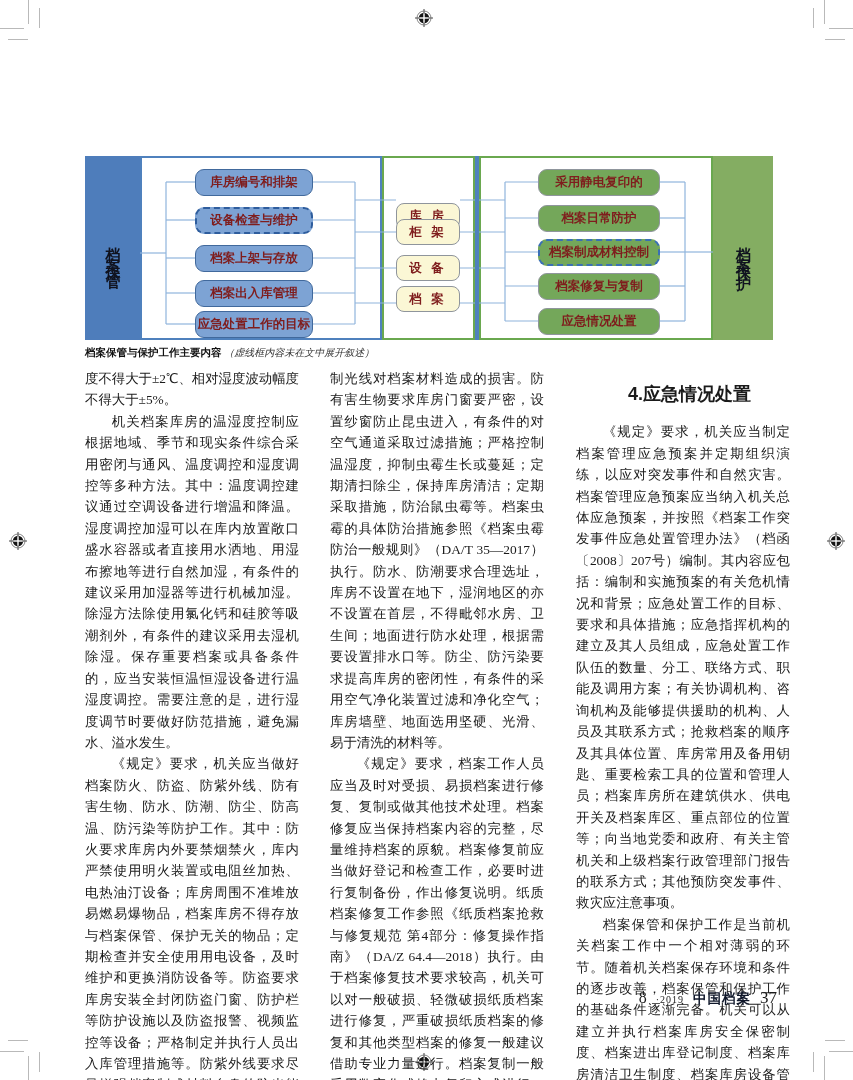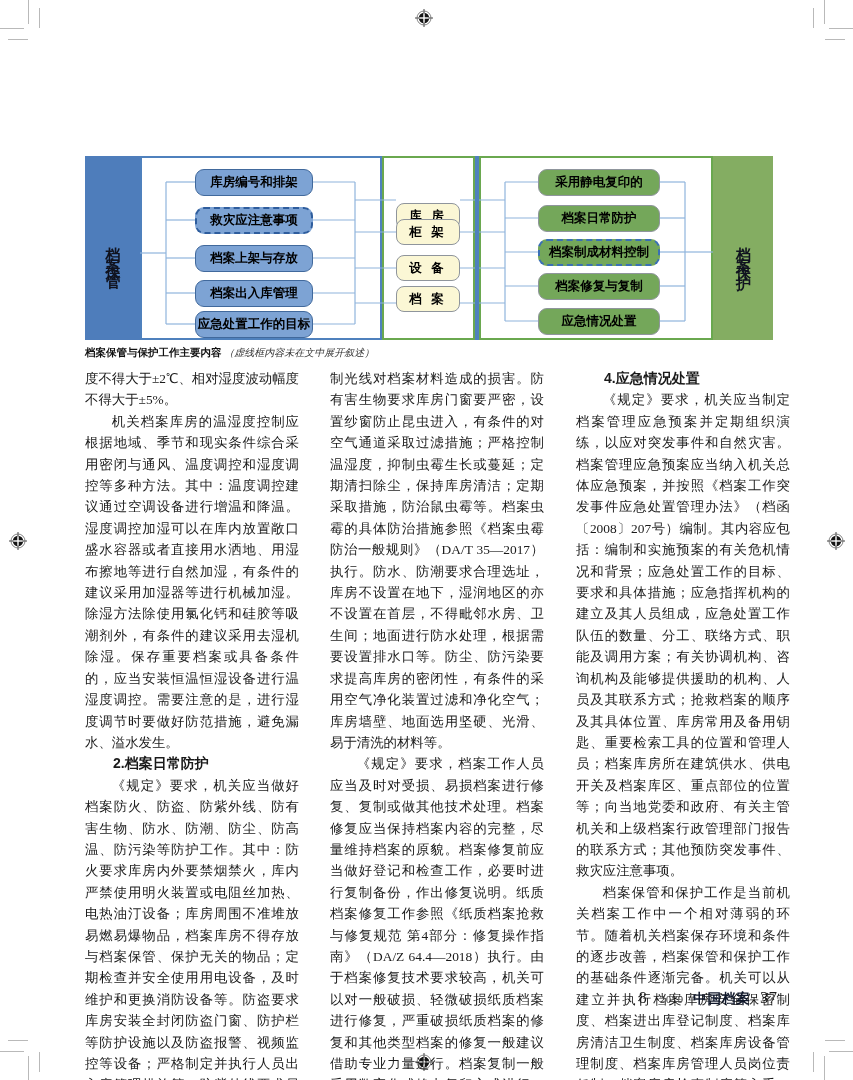--- a/index.html
+++ b/index.html
@@ -17,38 +17,38 @@
   .bar-left{left:0;width:55px;background:#4e7dbb;}
   .bar-right{left:628px;width:60px;background:#84ad62;}
   .bar .vtxt{writing-mode:vertical-rl;text-orientation:upright;letter-spacing:9px;
              font:bold 15px "Liberation Sans",sans-serif;color:#10131f;padding-top:9px;}
   .panel{position:absolute;top:0;height:184px;box-sizing:border-box;background:#ffffff;z-index:0;}
   .panel-left{left:55px;width:242px;border:2px solid #4f81bd;}
   .panel-mid{left:297px;width:93px;border:2px solid #6aa84f;}
   .divider{position:absolute;left:390px;top:0;width:4px;height:184px;background:#4f81bd;z-index:2;}
   .panel-right{left:394px;width:234px;border:2px solid #6aa84f;}
   .dbox{position:absolute;box-sizing:border-box;display:flex;align-items:center;justify-content:center;
-        font:600 12.5px "Liberation Sans",sans-serif;color:#000000;z-index:3;text-align:center;}
+        font:600 12.5px "Liberation Sans",sans-serif;color:#7f1d1d;z-index:3;text-align:center;}
   .bbox{left:110px;width:118px;height:27px;background:#7da3d4;border:1px solid #41699c;border-radius:9px;}
   .bbox.dashed{border:2px dashed #2e5d9d;}
   .ybox{left:311px;width:64px;height:26px;background:#fbf7d5;border:1px solid #8f959c;border-radius:8px;letter-spacing:3px;}
   .gbox{left:453px;width:122px;height:27px;background:#74a75a;border:1px solid #8f959c;border-radius:9px;}
   .gbox.dashed{border:2px dashed #3a6fb5;}
 
   
   .caption{position:absolute;left:85px;top:346px;width:560px;font-size:10.5px;line-height:13px;}
   .caption .cap-t{font-family:"Liberation Sans",sans-serif;font-weight:bold;color:#111;}
   .caption .cap-n{font-style:italic;font-size:10px;color:#333;}
 
   
   .col{position:absolute;top:368px;width:214px;}
   .col p{margin:0;font-size:13.4px;line-height:21.4px;text-align:justify;text-indent:2em;}
   .col p.cont{text-indent:0;}
-  .col .sub{margin:0;font-family:"Liberation Sans",sans-serif;font-weight:bold;
-            font-size:14px;line-height:21.4px;text-indent:2em;}
+  .col .sub{margin:16px;font-family:"Liberation Sans",sans-serif;font-weight:bold;
+            font-size:18px;line-height:21.4px;text-indent:2em;}
   .col-1{left:85px;}
   .col-2{left:330px;}
   .col-3{left:576px;}
 
   
   .footer{position:absolute;top:988px;right:76px;display:flex;align-items:baseline;gap:9px;}
   .f-issue{font-size:16px;}
   .f-year{font-size:10px;letter-spacing:1px;}
   .f-logo{font:bold 13.5px "Liberation Sans",sans-serif;color:#0f172a;letter-spacing:1px;}
   .f-page{font-size:17px;}
@@ -159,21 +159,21 @@
         <line x1="600" y1="26" x2="600" y2="165"></line>
         <line x1="600" y1="96" x2="628" y2="96"></line>
       </g>
     </svg>
 
     <div class="bar bar-left">
       <span class="vtxt">档案保管</span>
     </div>
 
     <div class="dbox bbox" style="top:13px">库房编号和排架</div>
-    <div class="dbox bbox dashed" style="top:51px">救灾应注意事项</div>
+    <div class="dbox bbox dashed" style="top:51px">设备检查与维护</div>
     <div class="dbox bbox" style="top:89px">档案上架与存放</div>
     <div class="dbox bbox" style="top:124px">档案出入库管理</div>
     <div class="dbox bbox" style="top:155px">应急处置工作的目标</div>
 
     <div class="dbox ybox" style="top:47px">库 房</div>
     <div class="dbox ybox" style="top:63px">柜 架</div>
     <div class="dbox ybox" style="top:99px">设 备</div>
     <div class="dbox ybox" style="top:130px">档 案</div>
 
     <div class="dbox gbox" style="top:13px">采用静电复印的</div>
@@ -188,21 +188,20 @@
   </div>
 
   <div class="caption">
     <span class="cap-t">档案保管与保护工作主要内容</span>
     <span class="cap-n">（虚线框内容未在文中展开叙述）</span>
   </div>
 
   <div class="col col-1">
     <p class="cont">度不得大于±2℃、相对湿度波动幅度不得大于±5%。</p>
     <p>机关档案库房的温湿度控制应根据地域、季节和现实条件综合采用密闭与通风、温度调控和湿度调控等多种方法。其中：温度调控建议通过空调设备进行增温和降温。湿度调控加湿可以在库内放置敞口盛水容器或者直接用水洒地、用湿布擦地等进行自然加湿，有条件的建议采用加湿器等进行机械加湿。除湿方法除使用氯化钙和硅胶等吸潮剂外，有条件的建议采用去湿机除湿。保存重要档案或具备条件的，应当安装恒温恒湿设备进行温湿度调控。需要注意的是，进行湿度调节时要做好防范措施，避免漏水、溢水发生。</p>
-    <p class="sub">2.档案日常防护</p>
     <p>《规定》要求，机关应当做好档案防火、防盗、防紫外线、防有害生物、防水、防潮、防尘、防高温、防污染等防护工作。其中：防火要求库房内外要禁烟禁火，库内严禁使用明火装置或电阻丝加热、电热油汀设备；库房周围不准堆放易燃易爆物品，档案库房不得存放与档案保管、保护无关的物品；定期检查并安全使用用电设备，及时维护和更换消防设备等。防盗要求库房安装全封闭防盗门窗、防护栏等防护设施以及防盗报警、视频监控等设备；严格制定并执行人员出入库管理措施等。防紫外线要求尽量增强档案制成材料自身的防光能力；通过安装遮光阻燃窗帘、密闭柜架等方式防止光线直射，对档案实现避光保存；选择含紫外线少的照明光源，尽可能控</p>
   </div>
 
   <div class="col col-2">
     <p class="cont">制光线对档案材料造成的损害。防有害生物要求库房门窗要严密，设置纱窗防止昆虫进入，有条件的对空气通道采取过滤措施；严格控制温湿度，抑制虫霉生长或蔓延；定期清扫除尘，保持库房清洁；定期采取措施，防治鼠虫霉等。档案虫霉的具体防治措施参照《档案虫霉防治一般规则》（DA/T 35—2017）执行。防水、防潮要求合理选址，库房不设置在地下，湿润地区的亦不设置在首层，不得毗邻水房、卫生间；地面进行防水处理，根据需要设置排水口等。防尘、防污染要求提高库房的密闭性，有条件的采用空气净化装置过滤和净化空气；库房墙壁、地面选用坚硬、光滑、易于清洗的材料等。</p>
     <p>《规定》要求，档案工作人员应当及时对受损、易损档案进行修复、复制或做其他技术处理。档案修复应当保持档案内容的完整，尽量维持档案的原貌。档案修复前应当做好登记和检查工作，必要时进行复制备份，作出修复说明。纸质档案修复工作参照《纸质档案抢救与修复规范 第4部分：修复操作指南》（DA/Z 64.4—2018）执行。由于档案修复技术要求较高，机关可以对一般破损、轻微破损纸质档案进行修复，严重破损纸质档案的修复和其他类型档案的修复一般建议借助专业力量进行。档案复制一般采用数字化或静电复印方式进行。采用静电复印的，要慎重选择纸张和复印设备，并且采用单面方式复印，以保证复印质量。</p>
   </div>
 
   <div class="col col-3">
     <p class="sub">4.应急情况处置</p>

